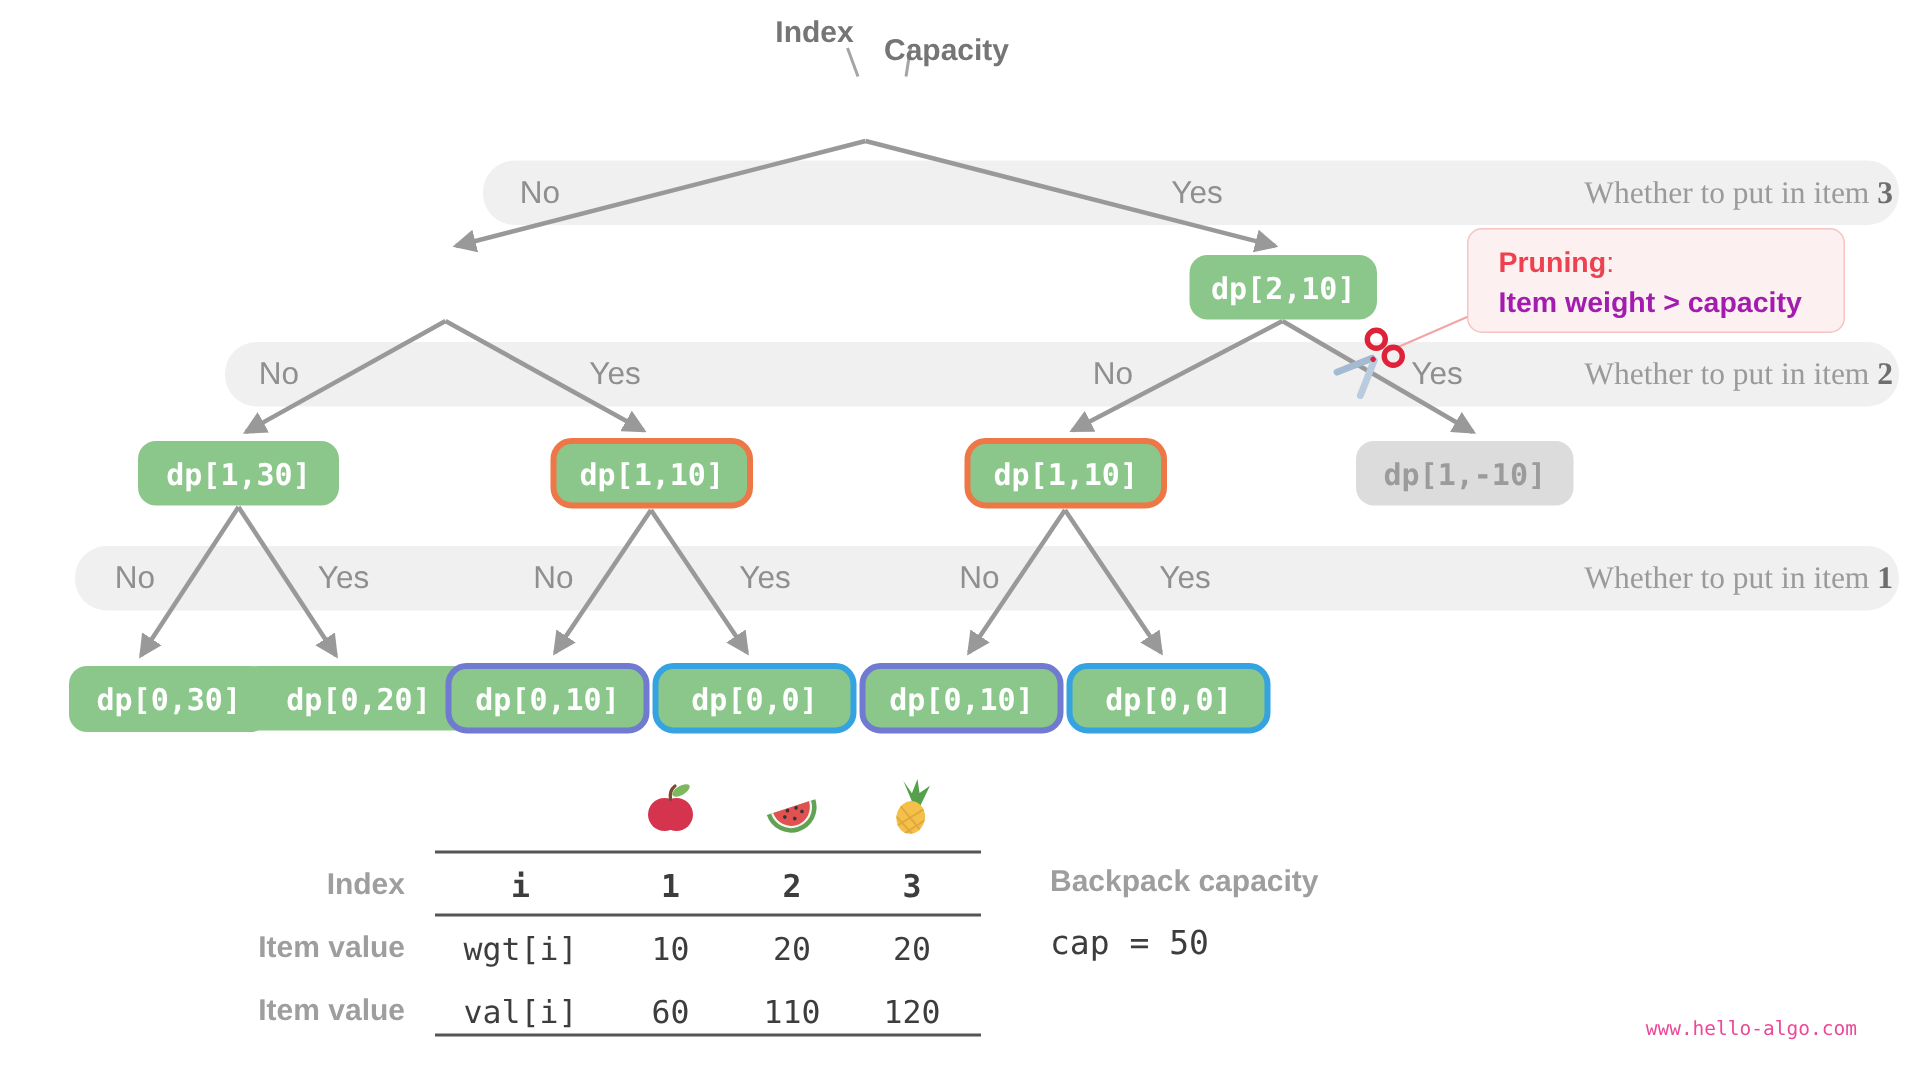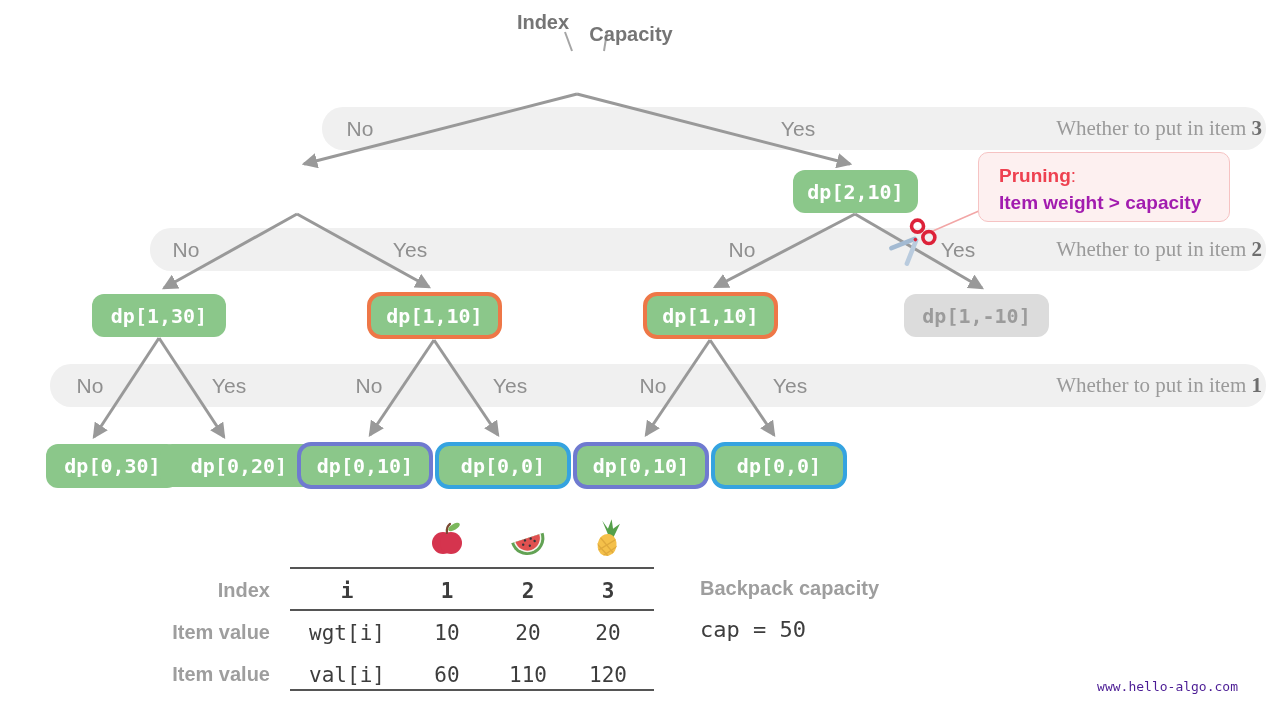--- a/index.html
+++ b/index.html
@@ -41,21 +41,21 @@
              font-weight:bold;color:#9e9e9e;height:28px;line-height:28px;}
   .cell{position:absolute;width:90px;text-align:center;height:30px;line-height:30px;
         font-family:"DejaVu Sans Mono",monospace;font-size:21px;color:#3d3d3d;}
   .cell.hdr{font-weight:bold;}
   .rule{position:absolute;left:290px;width:364px;height:2px;background:#555555;}
 
   .cap-label{position:absolute;left:700px;top:577px;font-size:20px;font-weight:bold;color:#9e9e9e;}
   .cap-value{position:absolute;left:700px;top:617px;font-family:"DejaVu Sans Mono",monospace;
              font-size:22px;color:#3d3d3d;}
   .watermark{position:absolute;right:42px;top:679px;font-family:"DejaVu Sans Mono",monospace;
-             font-size:13px;color:#4c1d95;}
+             font-size:13px;color:#ec4899;}
   svg.layer{position:absolute;left:0;top:0;z-index:2;}
   svg.toplayer{position:absolute;left:0;top:0;z-index:6;}
   .fruit{position:absolute;z-index:4;}
 </style>
 </head>
 <body>
 
 <div id="stage">
 
   <div class="band" style="left:322px;top:107px;width:944px;">

